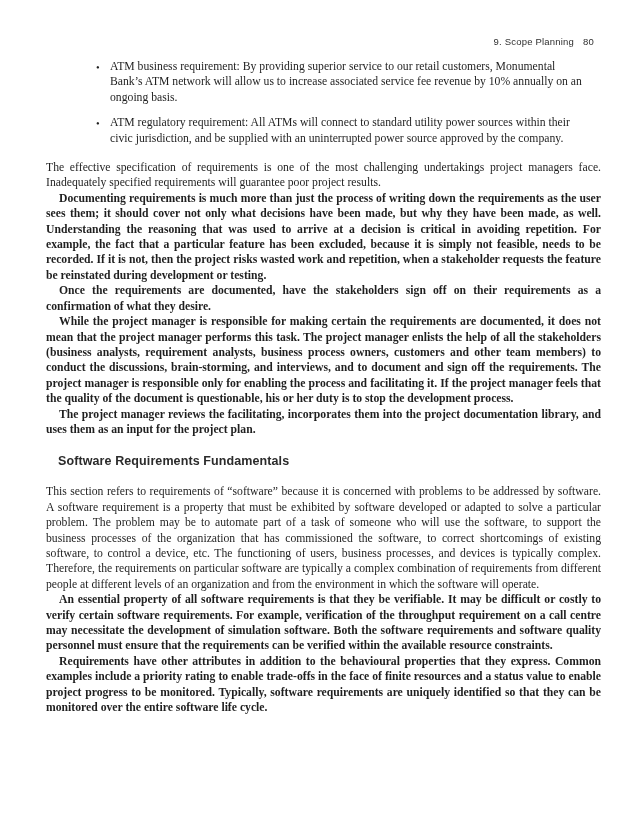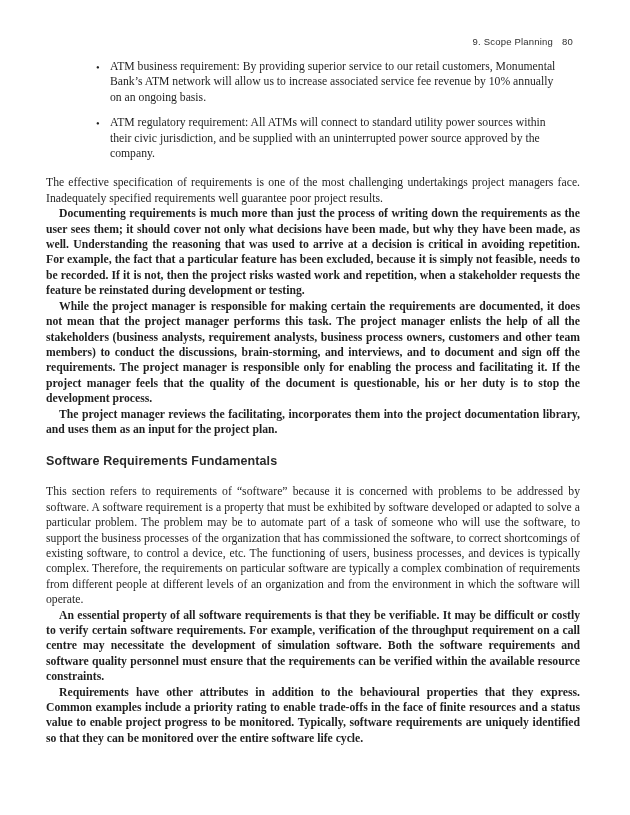--- a/index.html
+++ b/index.html
@@ -6,21 +6,21 @@
   html, body { width: 630px; height: 815px; }
   body {
     background: #ffffff;
     color: #1f1f1f;
     font-family: "Liberation Serif", serif;
     overflow: hidden;
   }
   .page {
     width: 630px;
     height: 815px;
-    padding: 36px 50px 0 46px;
+    padding: 36px 29px 0 46px;
     background: #ffffff;
   }
   .page-header {
     font-family: "Liberation Sans", sans-serif;
     font-size: 9.5px;
     line-height: 12px;
     color: #2e2e2e;
     text-align: right;
     padding-right: 7px;
     letter-spacing: 0.2px;
@@ -53,21 +53,21 @@
   }
   .indent { text-indent: 13px; font-weight: bold; }
 
   .section-heading {
     font-family: "Liberation Sans", sans-serif;
     font-size: 12.5px;
     line-height: 16px;
     font-weight: 600;
     color: #2b2b2b;
     letter-spacing: 0.1px;
-    margin: 16px 0 15px 0;
+    margin: 16px 0 15px 12px;
   }
 </style>
 </head>
 <body>
 
 <div class="page">
 
   <header class="page-header">
     <span>9. Scope Planning</span><span class="pagenum">80</span>
   </header>
@@ -78,22 +78,23 @@
       <li class="bullet-item">
         <span class="bullet-marker">•</span>
         <span>ATM business requirement: By providing superior service to our retail customers, Monumental Bank’s ATM network will allow us to increase associated service fee revenue by 10% annually on an ongoing basis.</span>
       </li>
       <li class="bullet-item">
         <span class="bullet-marker">•</span>
         <span>ATM regulatory requirement: All ATMs will connect to standard utility power sources within their civic jurisdiction, and be supplied with an uninterrupted power source approved by the company.</span>
       </li>
     </ul>
 
-    <p class="body-para">The effective specification of requirements is one of the most challenging undertakings project managers face. Inadequately specified requirements well guarantee poor project results.</p>
+    <p class="body-para">The effective specification of requirements is one of the most challenging undertakings project managers face. Inadequately specified requirements will guarantee poor project results.</p>
     <p class="body-para indent">Documenting requirements is much more than just the process of writing down the requirements as the user sees them; it should cover not only what decisions have been made, but why they have been made, as well. Understanding the reasoning that was used to arrive at a decision is critical in avoiding repetition. For example, the fact that a particular feature has been excluded, because it is simply not feasible, needs to be recorded. If it is not, then the project risks wasted work and repetition, when a stakeholder requests the feature be reinstated during development or testing.</p>
+    <p class="body-para indent">Once the requirements are documented, have the stakeholders sign off on their requirements as a confirmation of what they desire.</p>
     <p class="body-para indent">While the project manager is responsible for making certain the requirements are documented, it does not mean that the project manager performs this task. The project manager enlists the help of all the stakeholders (business analysts, requirement analysts, business process owners, customers and other team members) to conduct the discussions, brain-storming, and interviews, and to document and sign off the requirements. The project manager is responsible only for enabling the process and facilitating it. If the project manager feels that the quality of the document is questionable, his or her duty is to stop the development process.</p>
     <p class="body-para indent">The project manager reviews the facilitating, incorporates them into the project documentation library, and uses them as an input for the project plan.</p>
 
     <h2 class="section-heading">Software Requirements Fundamentals</h2>
 
     <p class="body-para">This section refers to requirements of “software” because it is concerned with problems to be addressed by software. A software requirement is a property that must be exhibited by software developed or adapted to solve a particular problem. The problem may be to automate part of a task of someone who will use the software, to support the business processes of the organization that has commissioned the software, to correct shortcomings of existing software, to control a device, etc. The functioning of users, business processes, and devices is typically complex. Therefore, the requirements on particular software are typically a complex combination of requirements from different people at different levels of an organization and from the environment in which the software will operate.</p>
     <p class="body-para indent">An essential property of all software requirements is that they be verifiable. It may be difficult or costly to verify certain software requirements. For example, verification of the throughput requirement on a call centre may necessitate the development of simulation software. Both the software requirements and software quality personnel must ensure that the requirements can be verified within the available resource constraints.</p>
     <p class="body-para indent">Requirements have other attributes in addition to the behavioural properties that they express. Common examples include a priority rating to enable trade-offs in the face of finite resources and a status value to enable project progress to be monitored. Typically, software requirements are uniquely identified so that they can be monitored over the entire software life cycle.</p>
 
   </main>

